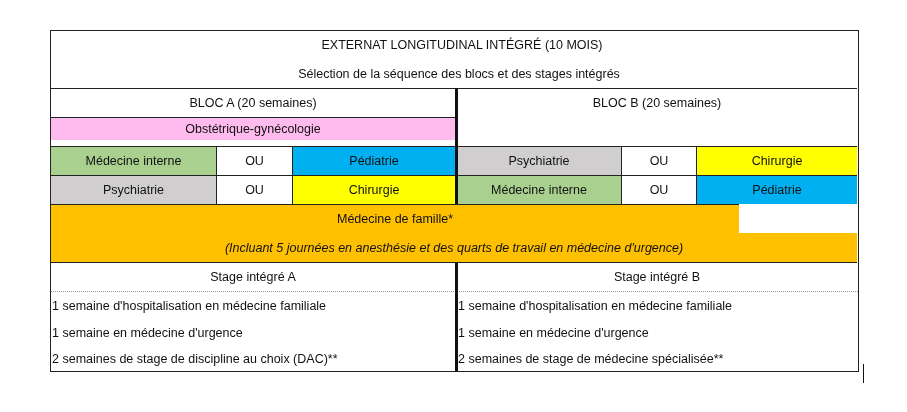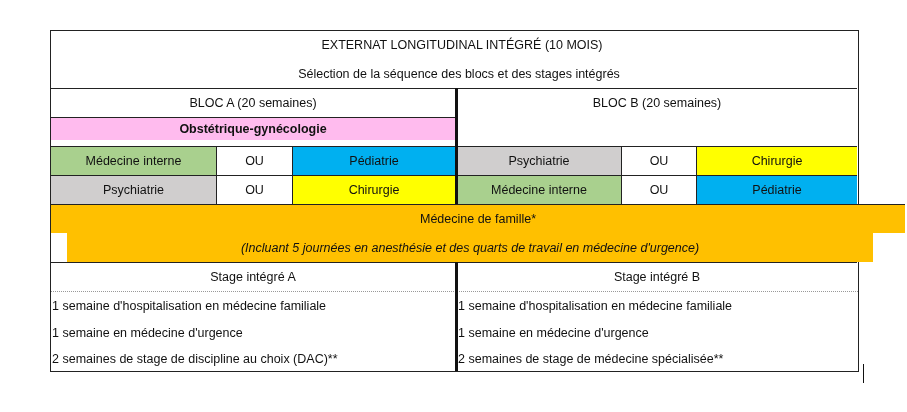--- a/index.html
+++ b/index.html
@@ -21,40 +21,40 @@
 <body>
 
 <div class="tbl">
 
   <div class="cell" style="left:8px;top:0;width:806px;height:28px;">EXTERNAT LONGITUDINAL INTÉGRÉ (10 MOIS)</div>
   <div class="cell" style="left:5px;top:28px;width:806px;height:29px;">Sélection de la séquence des blocs et des stages intégrés</div>
 
   <div class="cell hl" style="left:0;top:57px;width:404px;height:29px;">BLOC A (20 semaines)</div>
   <div class="cell hl" style="left:406px;top:57px;width:400px;height:29px;">BLOC B (20 semaines)</div>
 
-  <div class="cell hl" style="left:0;top:86px;width:404px;height:23px;background:#FFBBEE;font-weight:bold;">Obstétrique-gynécologie</div>
+  <div class="cell hl" style="left:0;top:86px;width:404px;height:23px;background:#FFBBEE;">Obstétrique-gynécologie</div>
 
   <div class="cell hl" style="left:0;top:115px;width:165px;height:29px;background:#A9D08E;">Médecine interne</div>
   <div class="cell hl vl" style="left:165px;top:115px;width:76px;height:29px;background:#fff;">OU</div>
   <div class="cell hl vl" style="left:241px;top:115px;width:163px;height:29px;background:#00B0F0;">Pédiatrie</div>
 
   <div class="cell hl" style="left:0;top:144px;width:165px;height:29px;background:#D0CECE;">Psychiatrie</div>
   <div class="cell hl vl" style="left:165px;top:144px;width:76px;height:29px;background:#fff;">OU</div>
   <div class="cell hl vl" style="left:241px;top:144px;width:163px;height:29px;background:#FFFF00;">Chirurgie</div>
 
   <div class="cell hl" style="left:406px;top:115px;width:164px;height:29px;background:#D0CECE;">Psychiatrie</div>
   <div class="cell hl vl" style="left:570px;top:115px;width:75px;height:29px;background:#fff;">OU</div>
   <div class="cell hl vl" style="left:645px;top:115px;width:161px;height:29px;background:#FFFF00;">Chirurgie</div>
 
   <div class="cell hl" style="left:406px;top:144px;width:164px;height:29px;background:#A9D08E;">Médecine interne</div>
   <div class="cell hl vl" style="left:570px;top:144px;width:75px;height:29px;background:#fff;">OU</div>
   <div class="cell hl vl" style="left:645px;top:144px;width:161px;height:29px;background:#00B0F0;">Pédiatrie</div>
 
-  <div class="cell hl" style="left:0;top:173px;width:854px;height:29px;background:#FFC000;border-top:1.5px solid #222;">Médecine de famille*</div>
-  <div class="cell italic" style="left:16px;top:202px;width:806px;height:29px;background:#FFC000;">(Incluant 5 journées en anesthésie et des quarts de travail en médecine d'urgence)</div>
+  <div class="cell hl" style="left:0;top:173px;width:688px;height:29px;background:#FFC000;border-top:1.5px solid #222;">Médecine de famille*</div>
+  <div class="cell italic" style="left:0;top:202px;width:806px;height:29px;background:#FFC000;">(Incluant 5 journées en anesthésie et des quarts de travail en médecine d'urgence)</div>
 
   <div class="cell hl" style="left:406px;top:231px;width:400px;height:29px;border-top:1.5px solid #222;">Stage intégré B</div>
   <div class="cell hl" style="left:0;top:231px;width:404px;height:29px;border-top:1.5px solid #222;">Stage intégré A</div>
   <div class="dotted" style="top:260px;"></div>
 
   <div class="cell left" style="left:0;top:261px;width:404px;height:27px;">1 semaine d'hospitalisation en médecine familiale</div>
   <div class="cell left" style="left:0;top:288px;width:404px;height:27px;">1 semaine en médecine d'urgence</div>
   <div class="cell left" style="left:0;top:315px;width:404px;height:25px;">2 semaines de stage de discipline au choix (DAC)**</div>
 
   <div class="cell left" style="left:406px;top:261px;width:400px;height:27px;">1 semaine d'hospitalisation en médecine familiale</div>

